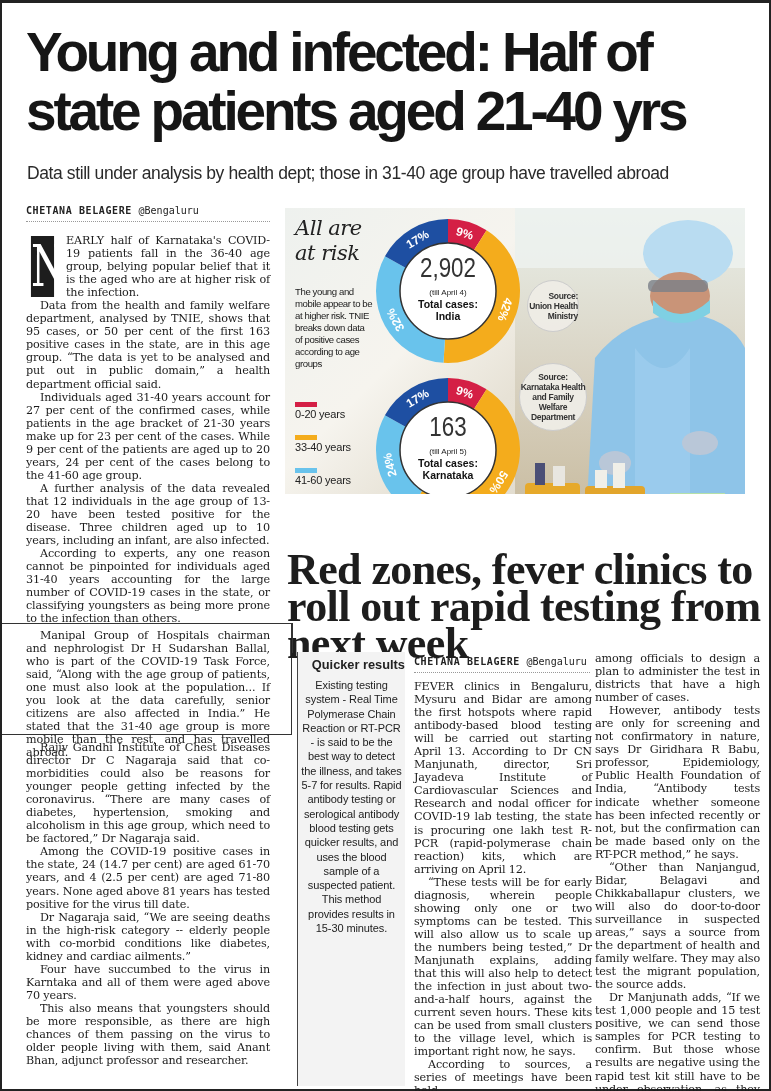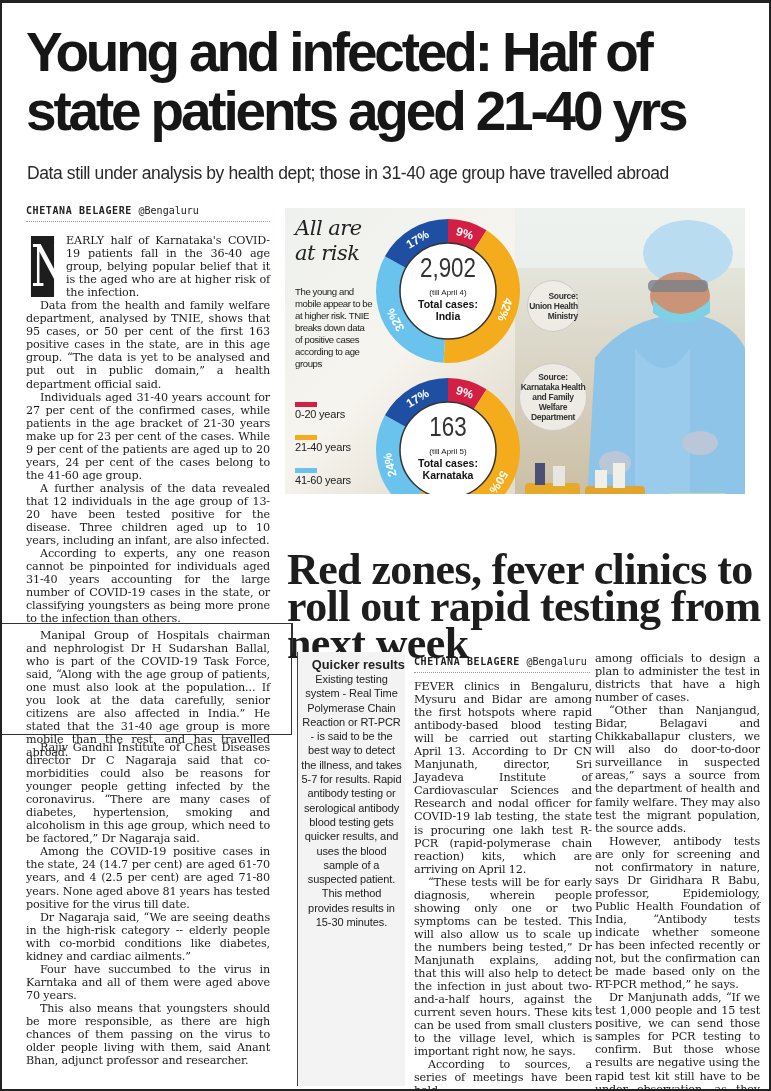--- a/index.html
+++ b/index.html
@@ -55,21 +55,21 @@
   .headline2 {
     position: absolute; left: 287px; top: 551px; width: 480px;
     font-family: "Liberation Serif", serif; font-size: 44px; line-height: 37px; color: #1d1d1d; letter-spacing: -0.6px;
   }
   .side-box {
     position: absolute; left: 297px; top: 652px; width: 108px; height: 434px; background: #f3f3f3;
     border-left: 1.5px solid #444;
     font-family: "Liberation Sans", sans-serif; text-align: center; color: #222;
   }
   .side-title { font-weight: 700; font-size: 12.8px; line-height: 14px; margin-top: 6px; text-align: right; }
-  .side-text { font-size: 11px; line-height: 14.3px; padding: 0 2px; letter-spacing: -0.1px; }
+  .side-text { font-size: 11px; line-height: 14.3px; margin-top: 6px; padding: 0 2px; letter-spacing: -0.1px; }
   .vline { position: absolute; width: 0; border-left: 1px solid #333; }
 </style>
 </head>
 <body>
 
 <div class="frame"></div>
 
 <h1 class="headline">Young and infected: Half of state patients aged 21-40 yrs</h1>
 <div class="subhead">Data still under analysis by health dept; those in 31-40 age group have travelled abroad</div>
 
@@ -141,21 +141,21 @@
   </div>
   <div class="info-desc">The young and mobile appear to be at higher risk. TNIE breaks down data of positive cases according to age groups</div>
 
   <div class="legend">
     <div class="legend-item" style="top:194px;">
       <span class="legend-swatch" style="background:#d41f45;"></span>
       <span>0-20 years</span>
     </div>
     <div class="legend-item" style="top:227px;">
       <span class="legend-swatch" style="background:#f4ac1c;"></span>
-      <span>21-40 years</span>
+      <span>33-40 years</span>
     </div>
     <div class="legend-item" style="top:260px;">
       <span class="legend-swatch" style="background:#69c3ec;"></span>
       <span>41-60 years</span>
     </div>
     <div class="legend-item" style="top:293px;">
       <span class="legend-swatch" style="background:#1e4fa2;"></span>
       <span>60 and above</span>
     </div>
   </div>
@@ -214,16 +214,16 @@
 <div class="rule-dotted" style="left:414px; top:672px; width:176px;"></div>
 
 <div class="col" style="left:414px; top:680px; width:178px;">
   <p class="noindent">FEVER clinics in Bengaluru, Mysuru and Bidar are among the first hotspots where rapid antibody-based blood testing will be carried out starting April 13. According to Dr CN Manjunath, director, Sri Jayadeva Institute of Cardiovascular Sciences and Research and nodal officer for COVID-19 lab testing, the state is procuring one lakh test R-PCR (rapid-polymerase chain reaction) kits, which are arriving on April 12.</p>
   <p>“These tests will be for early diagnosis, wherein people showing only one or two symptoms can be tested. This will also allow us to scale up the numbers being tested,” Dr Manjunath explains, adding that this will also help to detect the infection in just about two-and-a-half hours, against the current seven hours. These kits can be used from small clusters to the village level, which is important right now, he says.</p>
   <p>According to sources, a series of meetings have been held</p>
 </div>
 
 <div class="col" style="left:595px; top:652px; width:165px;">
   <p class="noindent">among officials to design a plan to administer the test in districts that have a high number of cases.</p>
+  <p>However, antibody tests are only for screening and not confirmatory in nature, says Dr Giridhara R Babu, professor, Epidemiology, Public Health Foundation of India, “Antibody tests indicate whether someone has been infected recently or not, but the confirmation can be made based only on the RT-PCR method,” he says.</p>
   <p>“Other than Nanjangud, Bidar, Belagavi and Chikkaballapur clusters, we will also do door-to-door surveillance in suspected areas,” says a source from the department of health and family welfare. They may also test the migrant population, the source adds.</p>
-  <p>However, antibody tests are only for screening and not confirmatory in nature, says Dr Giridhara R Babu, professor, Epidemiology, Public Health Foundation of India, “Antibody tests indicate whether someone has been infected recently or not, but the confirmation can be made based only on the RT-PCR method,” he says.</p>
   <p>Dr Manjunath adds, “If we test 1,000 people and 15 test positive, we can send those samples for PCR testing to confirm. But those whose results are negative using the rapid test kit still have to be under observation, as they may test positive later.”</p>
 </div>
 
 </body></html>

